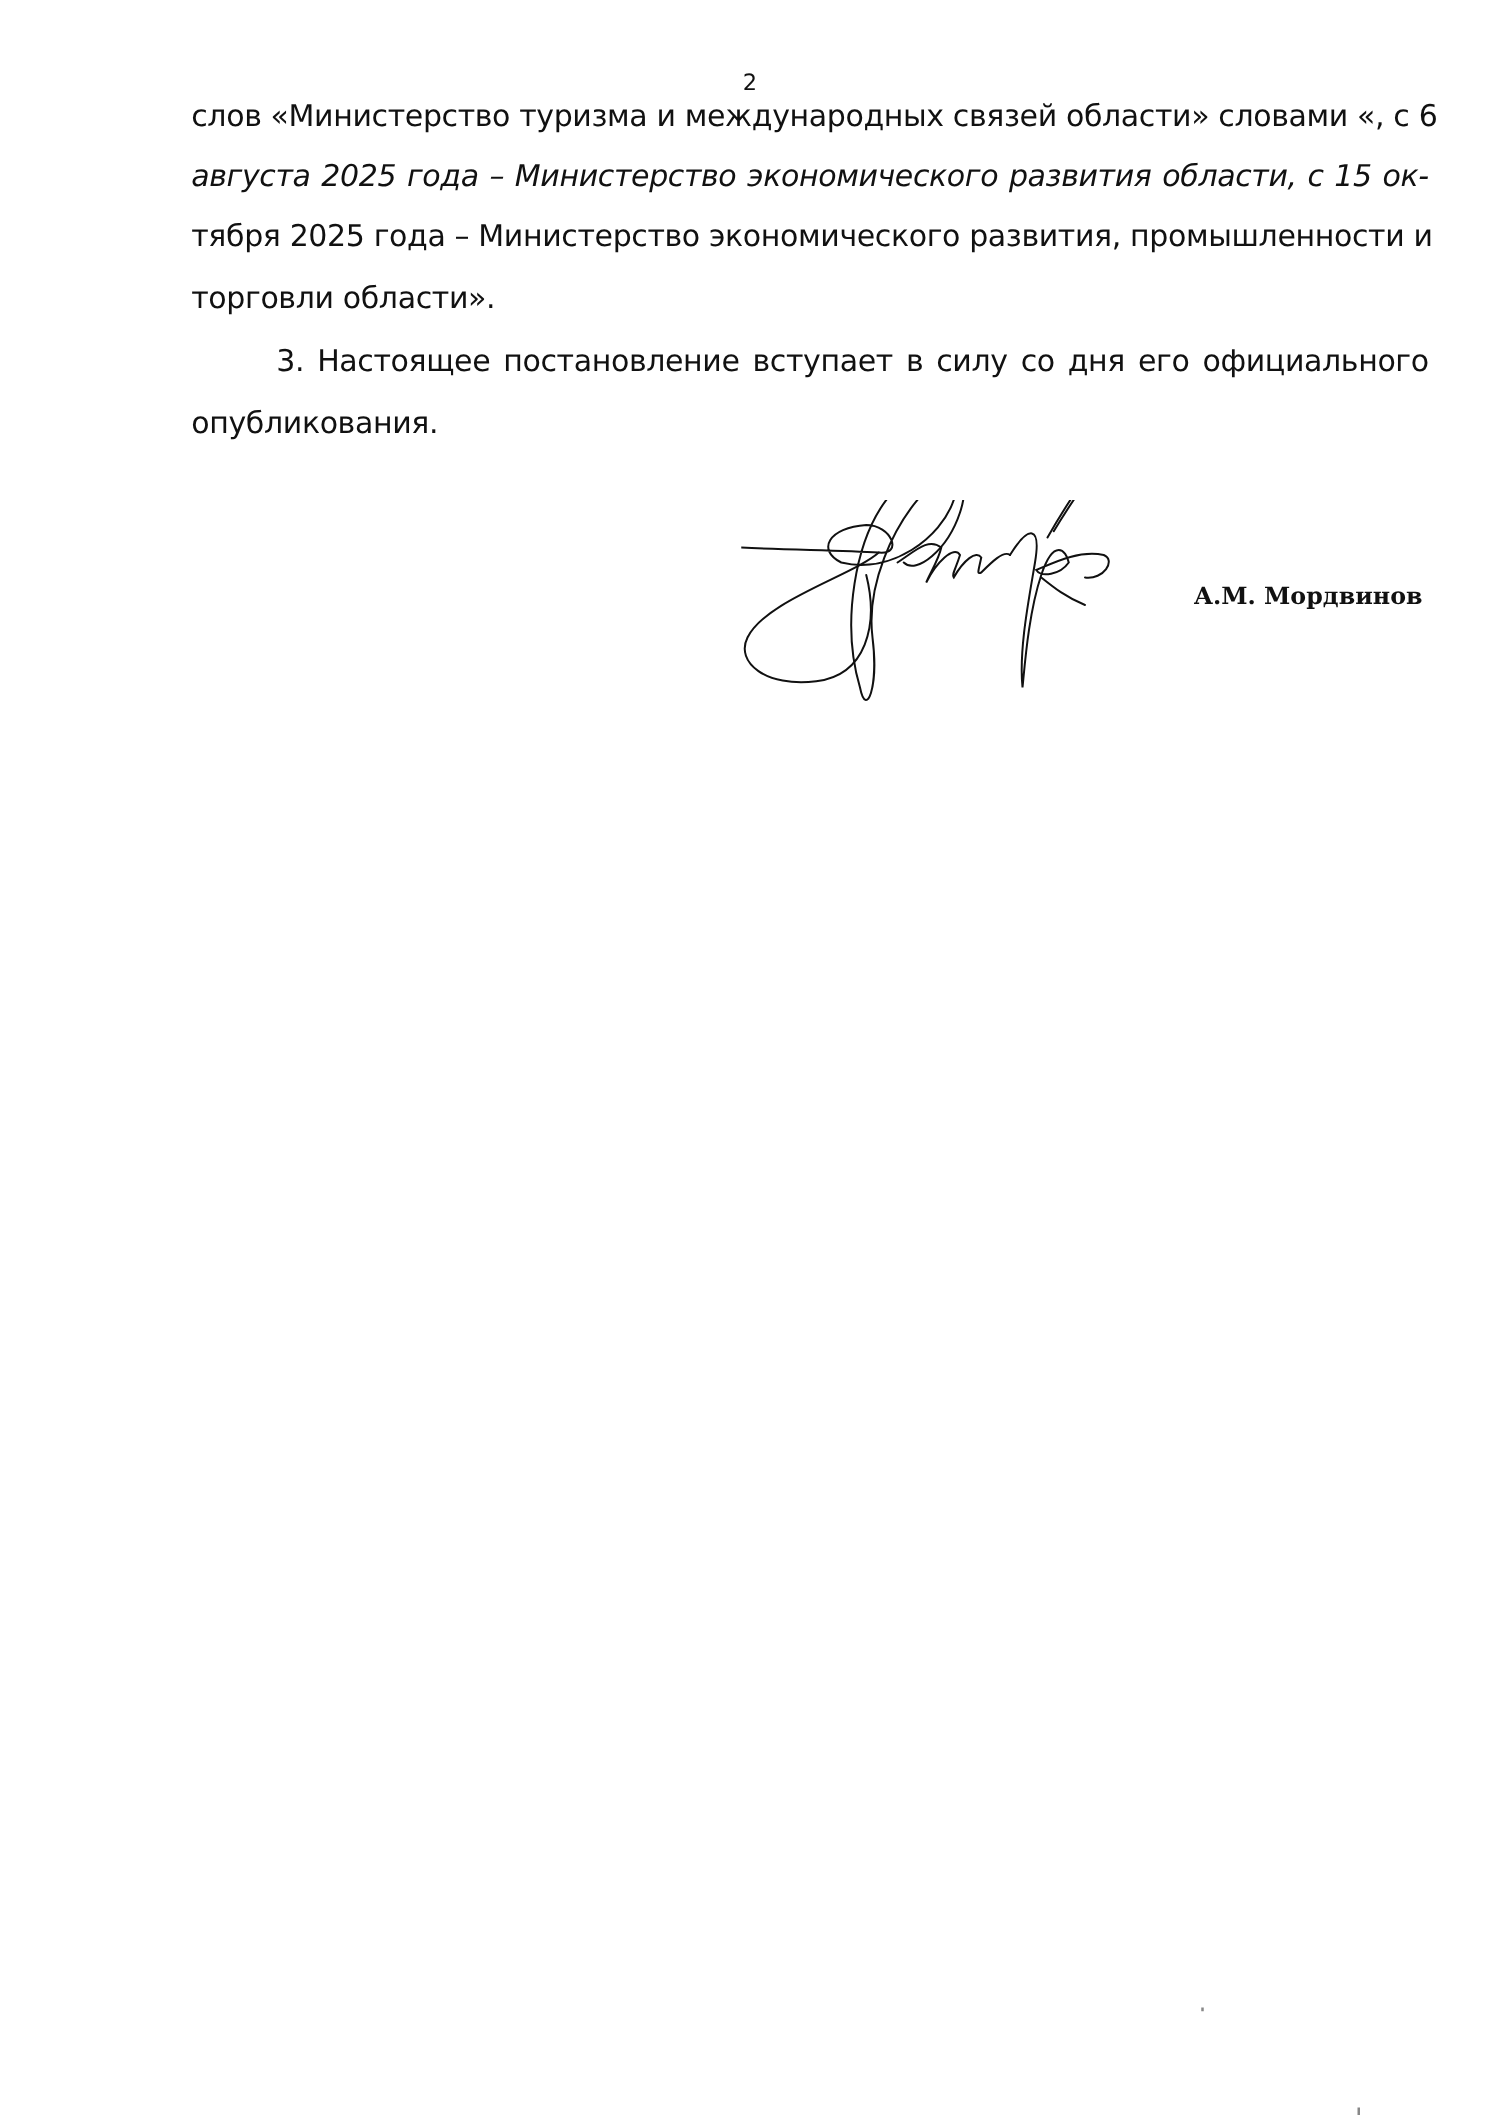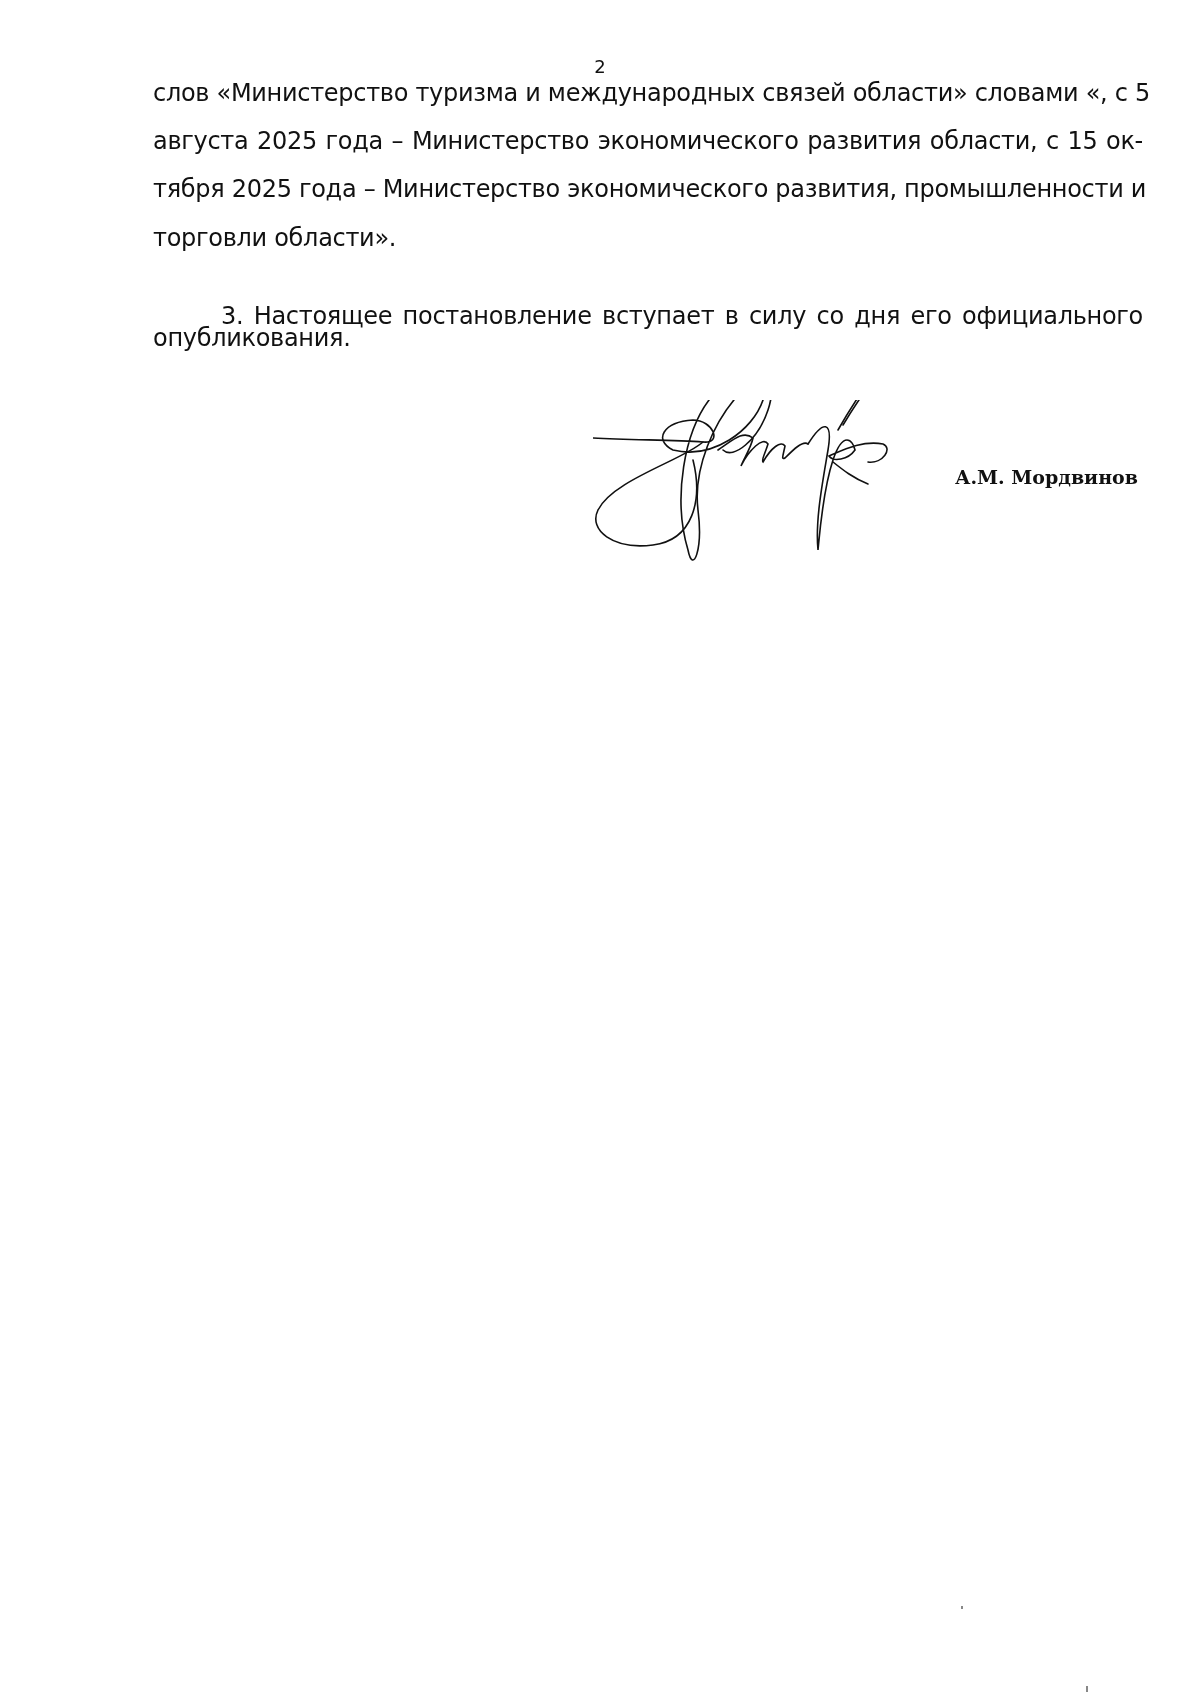--- a/index.html
+++ b/index.html
@@ -4,38 +4,38 @@
 <style>
   html, body { margin: 0; padding: 0; background: #ffffff; }
   body { width: 1200px; height: 1697px; position: relative; overflow: hidden;
          font-family: "DejaVu Sans", "Liberation Sans", sans-serif; color: #111; }
   .page-number { position: absolute; top: 56px; left: 0; width: 1200px; text-align: center;
                  font-size: 18px; }
   .body-text { position: absolute; left: 153px; width: 990px; font-size: 24px;
                letter-spacing: -0.3px; }
   .line { position: absolute; left: 0; white-space: nowrap; height: 30px; line-height: 30px; text-align: right; }
   .justify { width: 990px; text-align: justify; text-align-last: justify; }
-  .indent { padding-left: 68px; box-sizing: border-box; margin-top: 27px; }
+  .indent { padding-left: 68px; box-sizing: border-box; }
   .signature-block { position: absolute; top: 460px; left: 153px; width: 985px; height: 160px; }
   .signer-title { position: absolute; left: 0; top: 10px; font-family: "DejaVu Serif", "Liberation Serif", serif;
                   font-weight: bold; font-size: 23px; white-space: nowrap; }
   .signer-name { position: absolute; right: 0; top: 6px; font-family: "DejaVu Serif", "Liberation Serif", serif;
                  font-weight: bold; font-size: 19px; white-space: nowrap; }
   .signature { position: absolute; left: 440px; top: -60px; width: 320px; height: 200px; }
   .speck { position: absolute; background: #888; }
 </style>
 </head>
 <body>
 
 <div>
   <div class="page-number">2</div>
 
   <div class="body-text" style="top:78px;">
-    <div class="line justify" style="top:0px;">слов «Министерство туризма и международных связей области»  словами «, с 5</div>
-    <div class="line justify" style="top:48px;">августа 2025 года – Министерство экономического развития области,  с 15 ок-</div>
+    <div class="line justify" style="top:0px;">слов «Министерство туризма и международных связей области»  словами «, с 6</div>
+    <div class="line justify" style="top:48px;font-style:italic;">августа 2025 года – Министерство экономического развития области,  с 15 ок-</div>
     <div class="line justify" style="top:96px;">тября 2025 года – Министерство экономического развития, промышленности и</div>
     <div class="line" style="top:145px;">торговли области».</div>
   </div>
 
   <div class="body-text" style="top:274px;">
     <div class="line justify indent" style="top:0px;">3. Настоящее постановление вступает  в силу со дня его официального</div>
     <div class="line" style="top:49px;">опубликования.</div>
   </div>
 
   <div class="signature-block">

